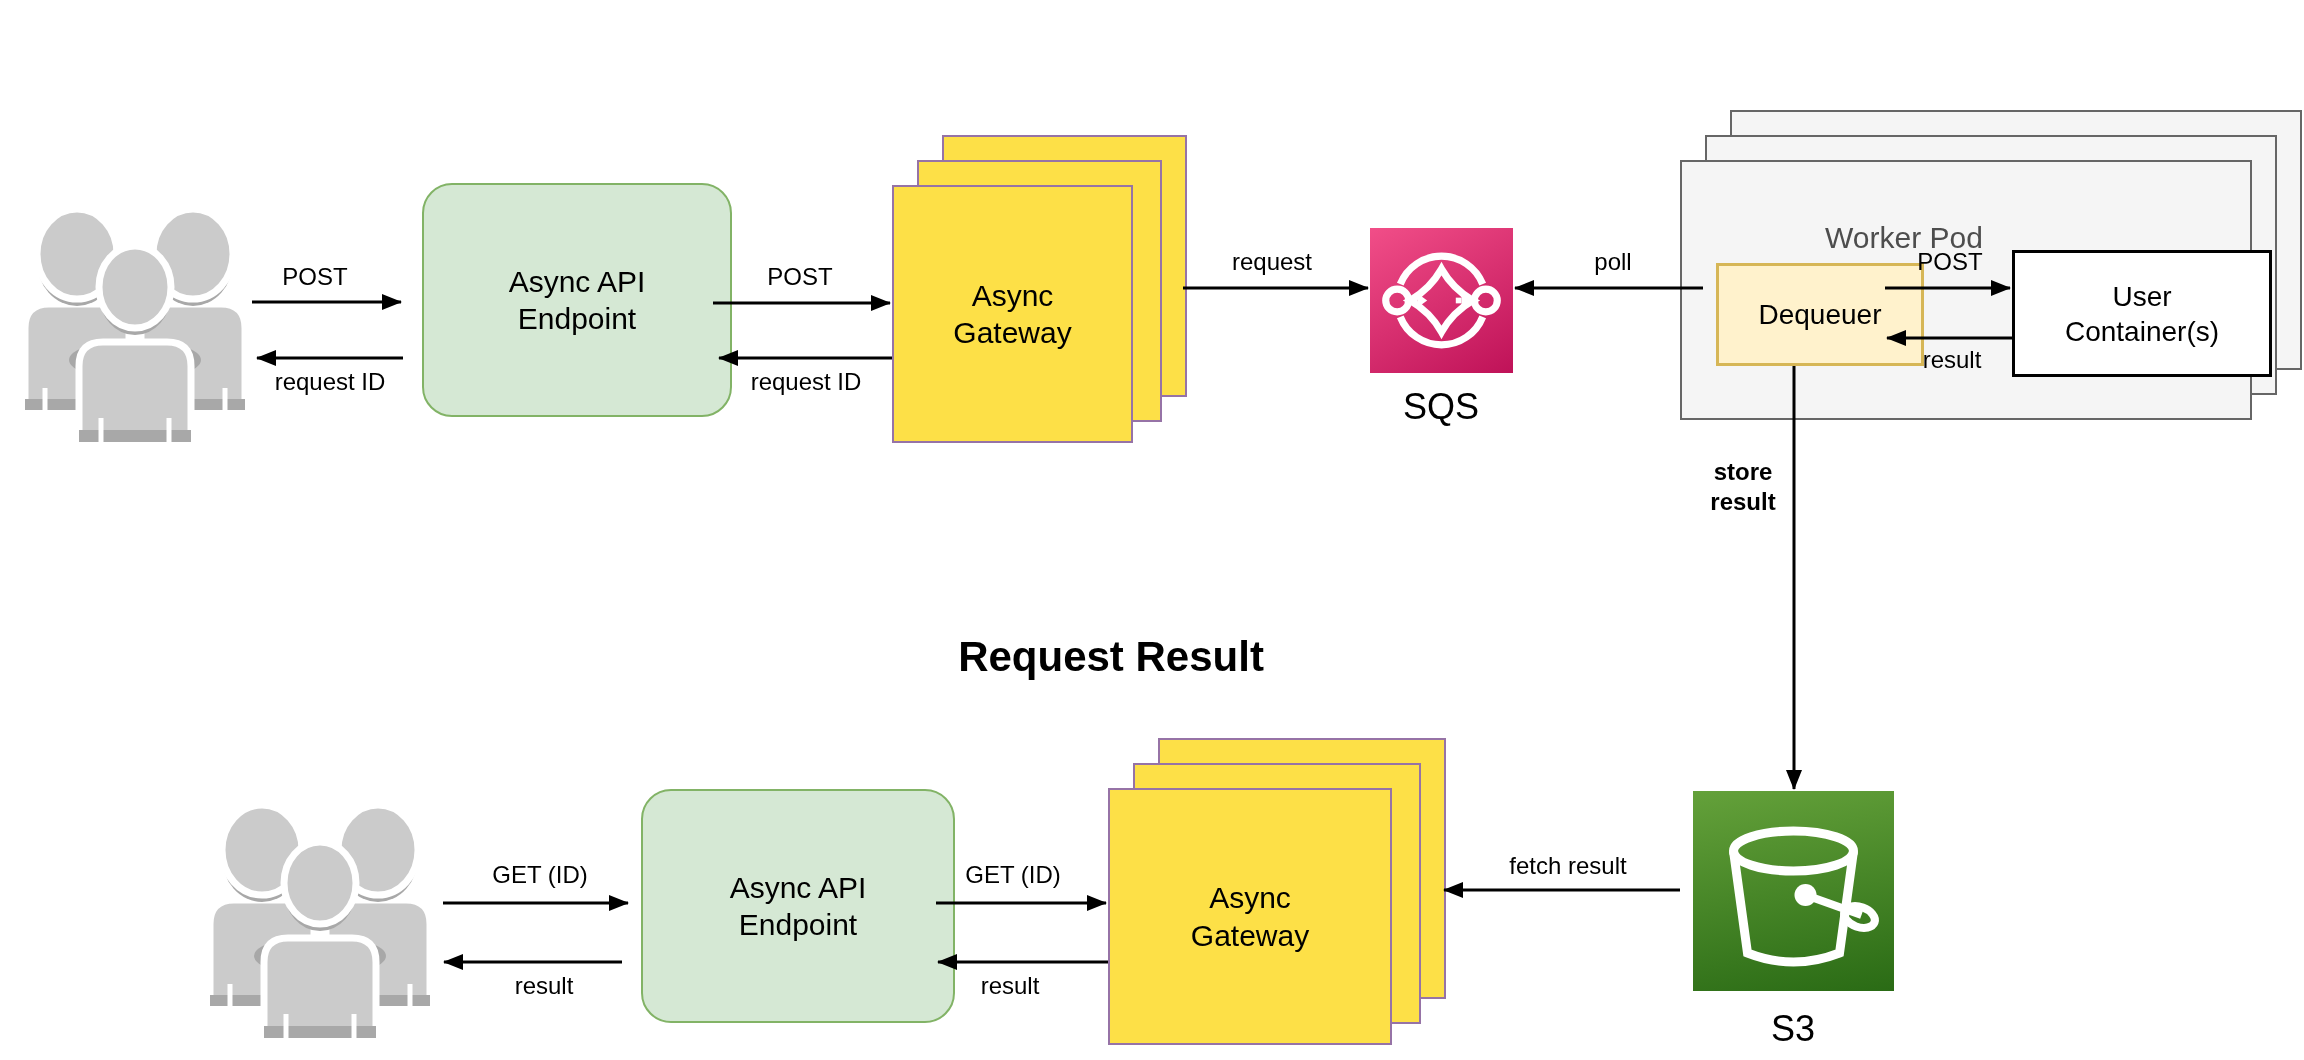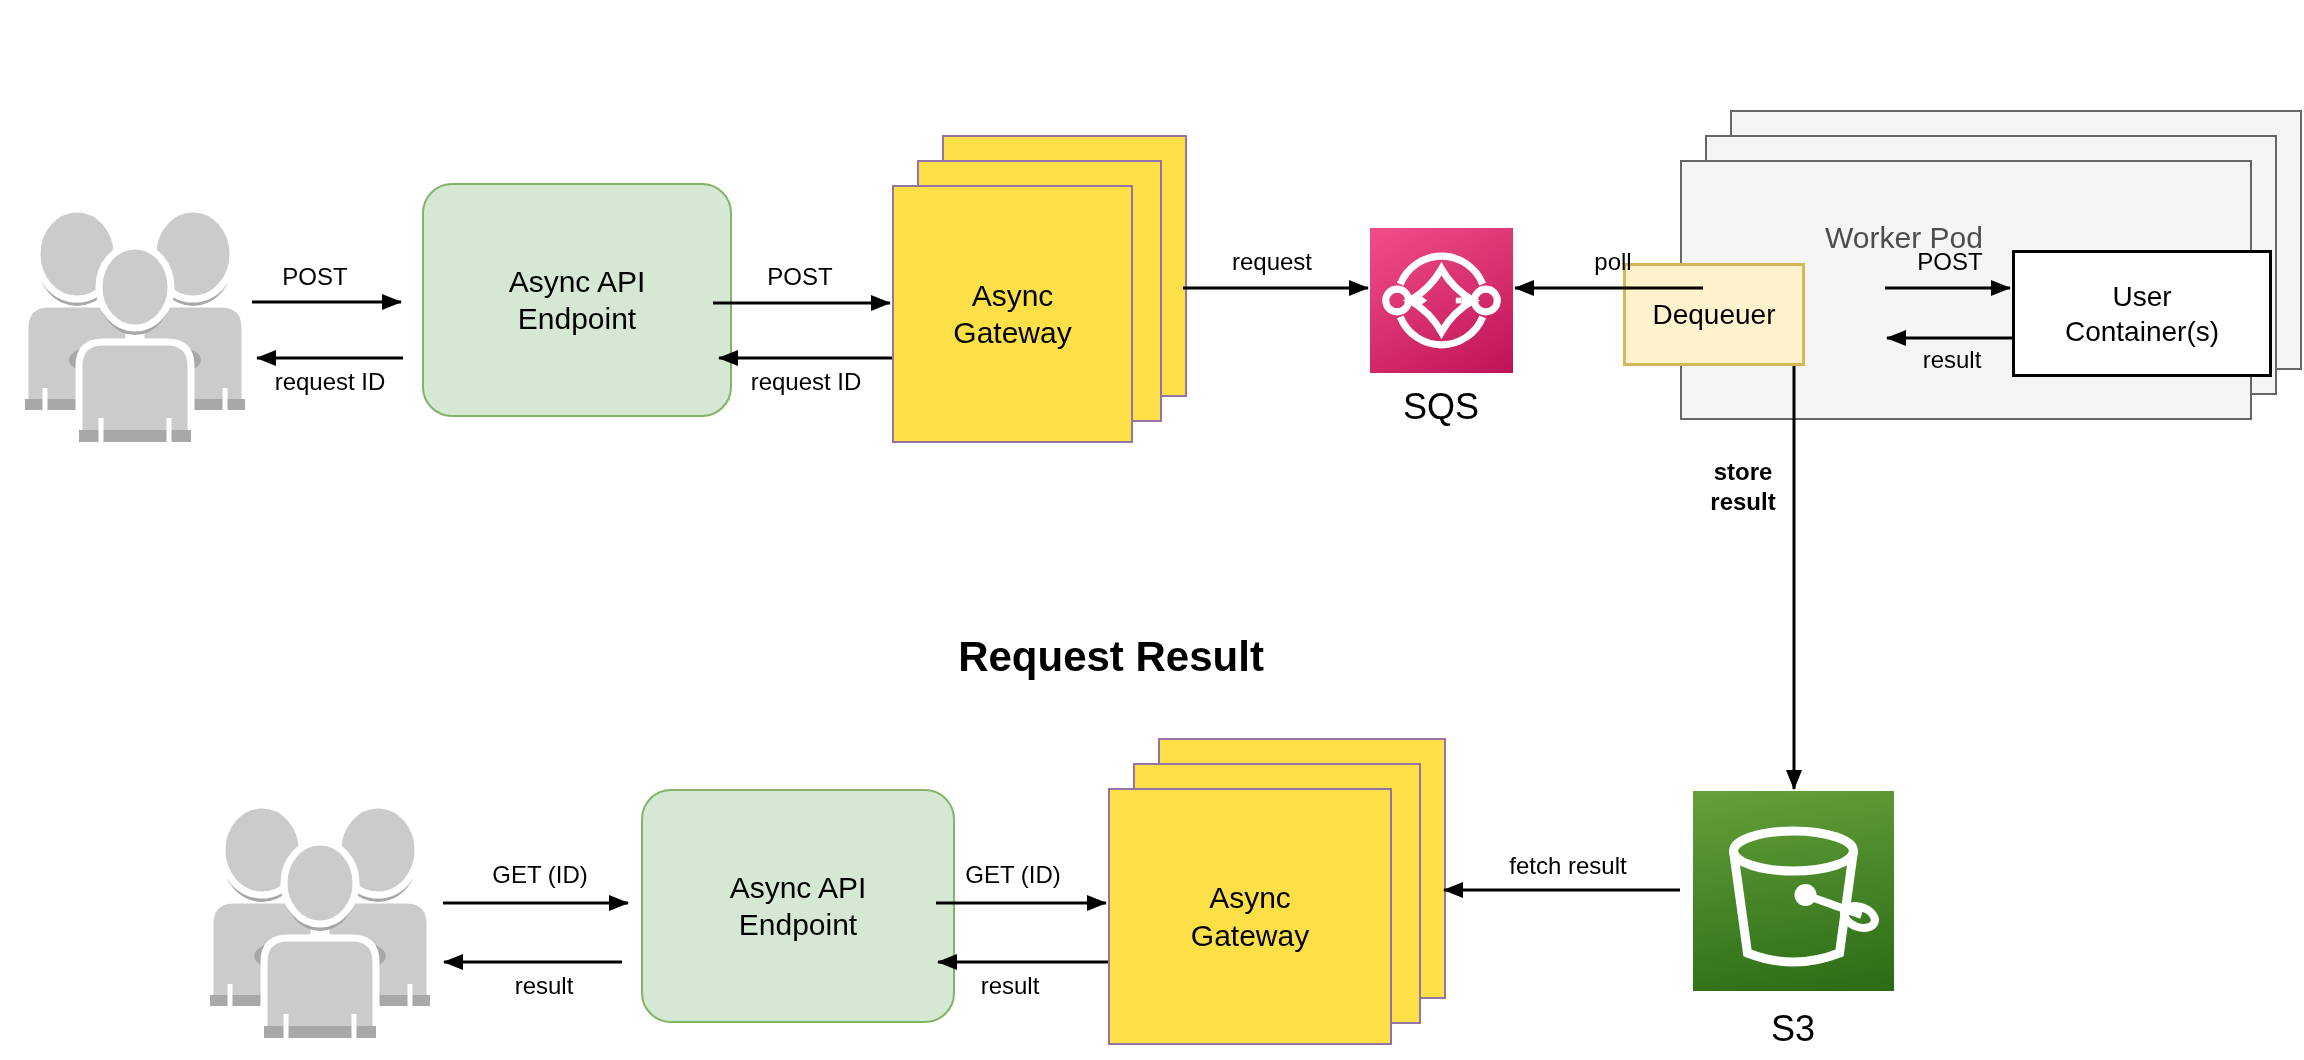--- a/index.html
+++ b/index.html
@@ -82,21 +82,21 @@
       <path d="M64,45 L71,50 L64,55 Z" fill="#ffffff"></path>
     </svg>
   </div>
   <div class="iconlabel" style="left:1441px;top:386px;">SQS</div>
 
   <div class="abs pod" style="left:1730px;top:110px;width:568px;height:256px;"></div>
   <div class="abs pod" style="left:1705px;top:135px;width:568px;height:256px;"></div>
   <div class="abs pod" style="left:1680px;top:160px;width:568px;height:256px;"></div>
   <div class="podtitle" style="left:1904px;top:221px;">Worker Pod</div>
 
-  <div class="box yellow" style="left:1623px;top:263px;width:182px;height:103px;">Dequeuer</div>
+  <div class="box yellow" style="left:1716px;top:263px;width:208px;height:103px;">Dequeuer</div>
   <div class="box whitebox" style="left:2012px;top:250px;width:260px;height:127px;">User
 Container(s)</div>
 
   <svg class="abs" style="left:200px;top:788px;" width="240" height="250">
     <use href="#usersIcon"></use>
   </svg>
 
   <div class="box green" style="left:622px;top:789px;width:314px;height:234px;">Async API
 Endpoint</div>
 

